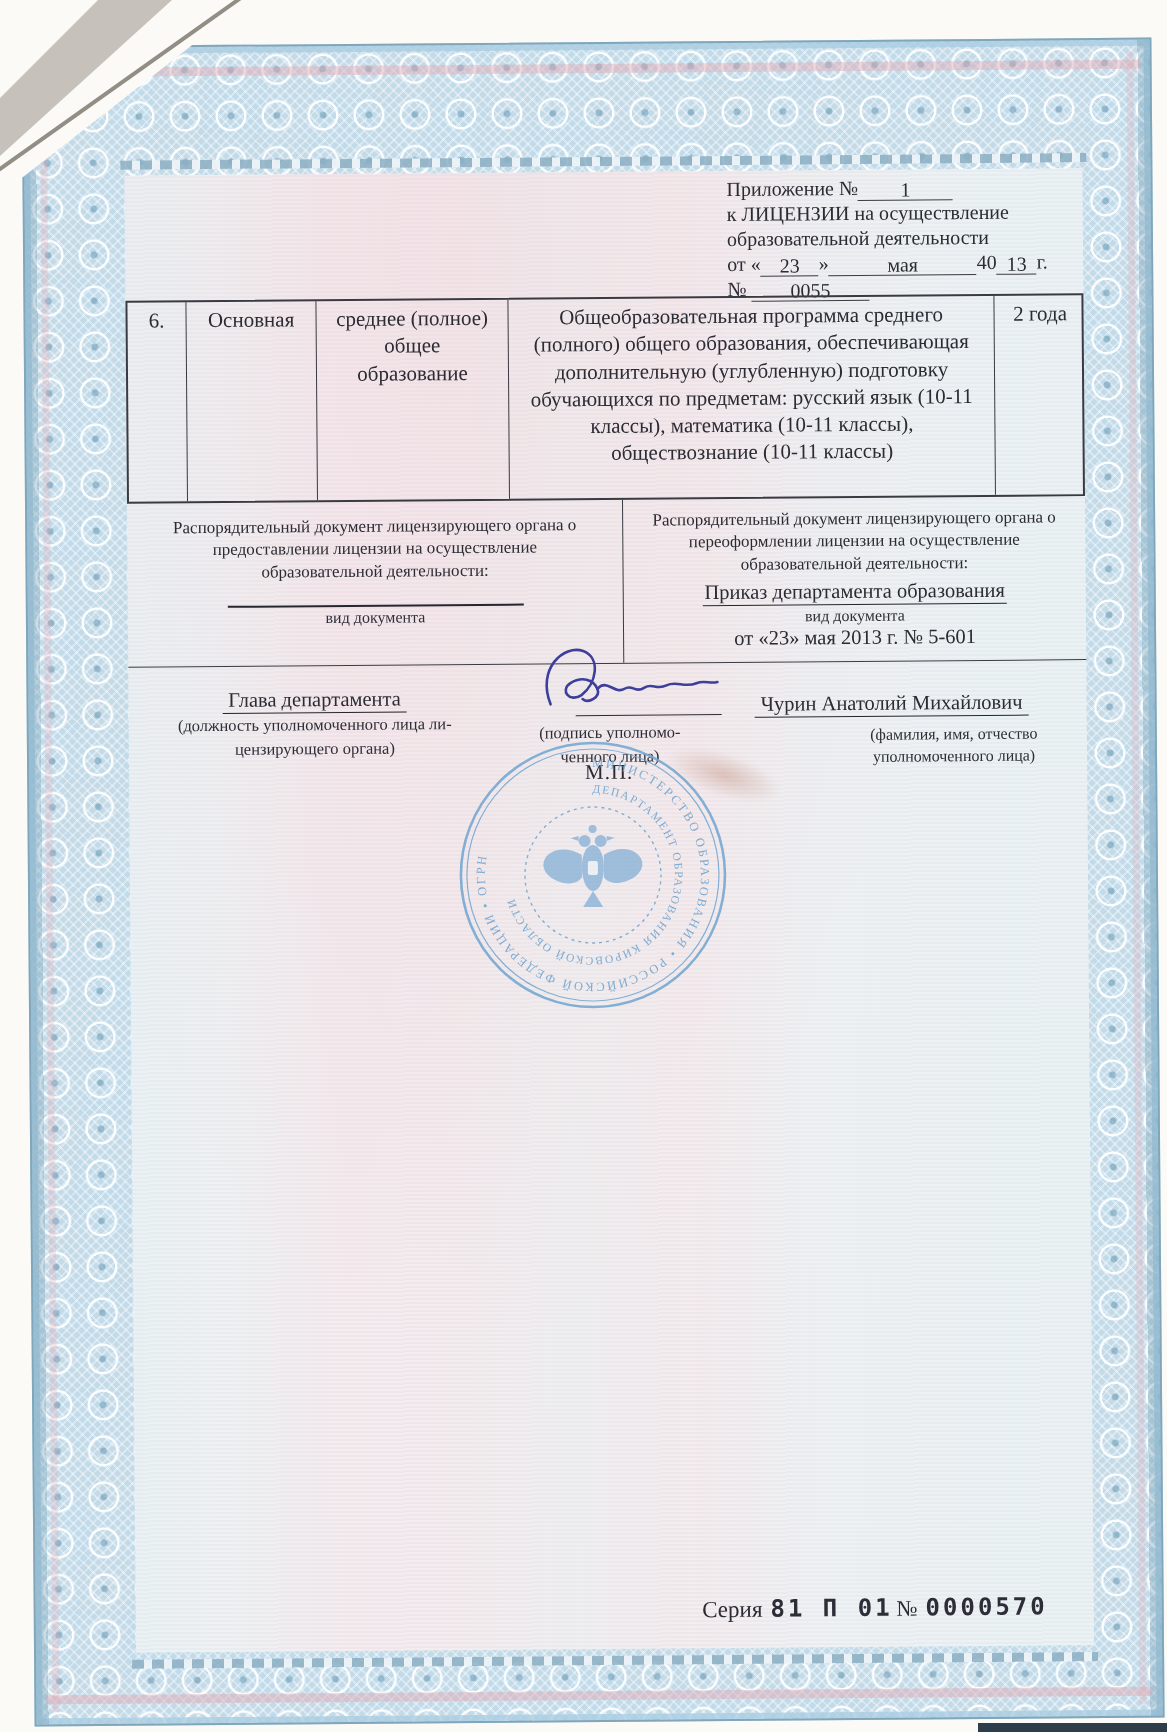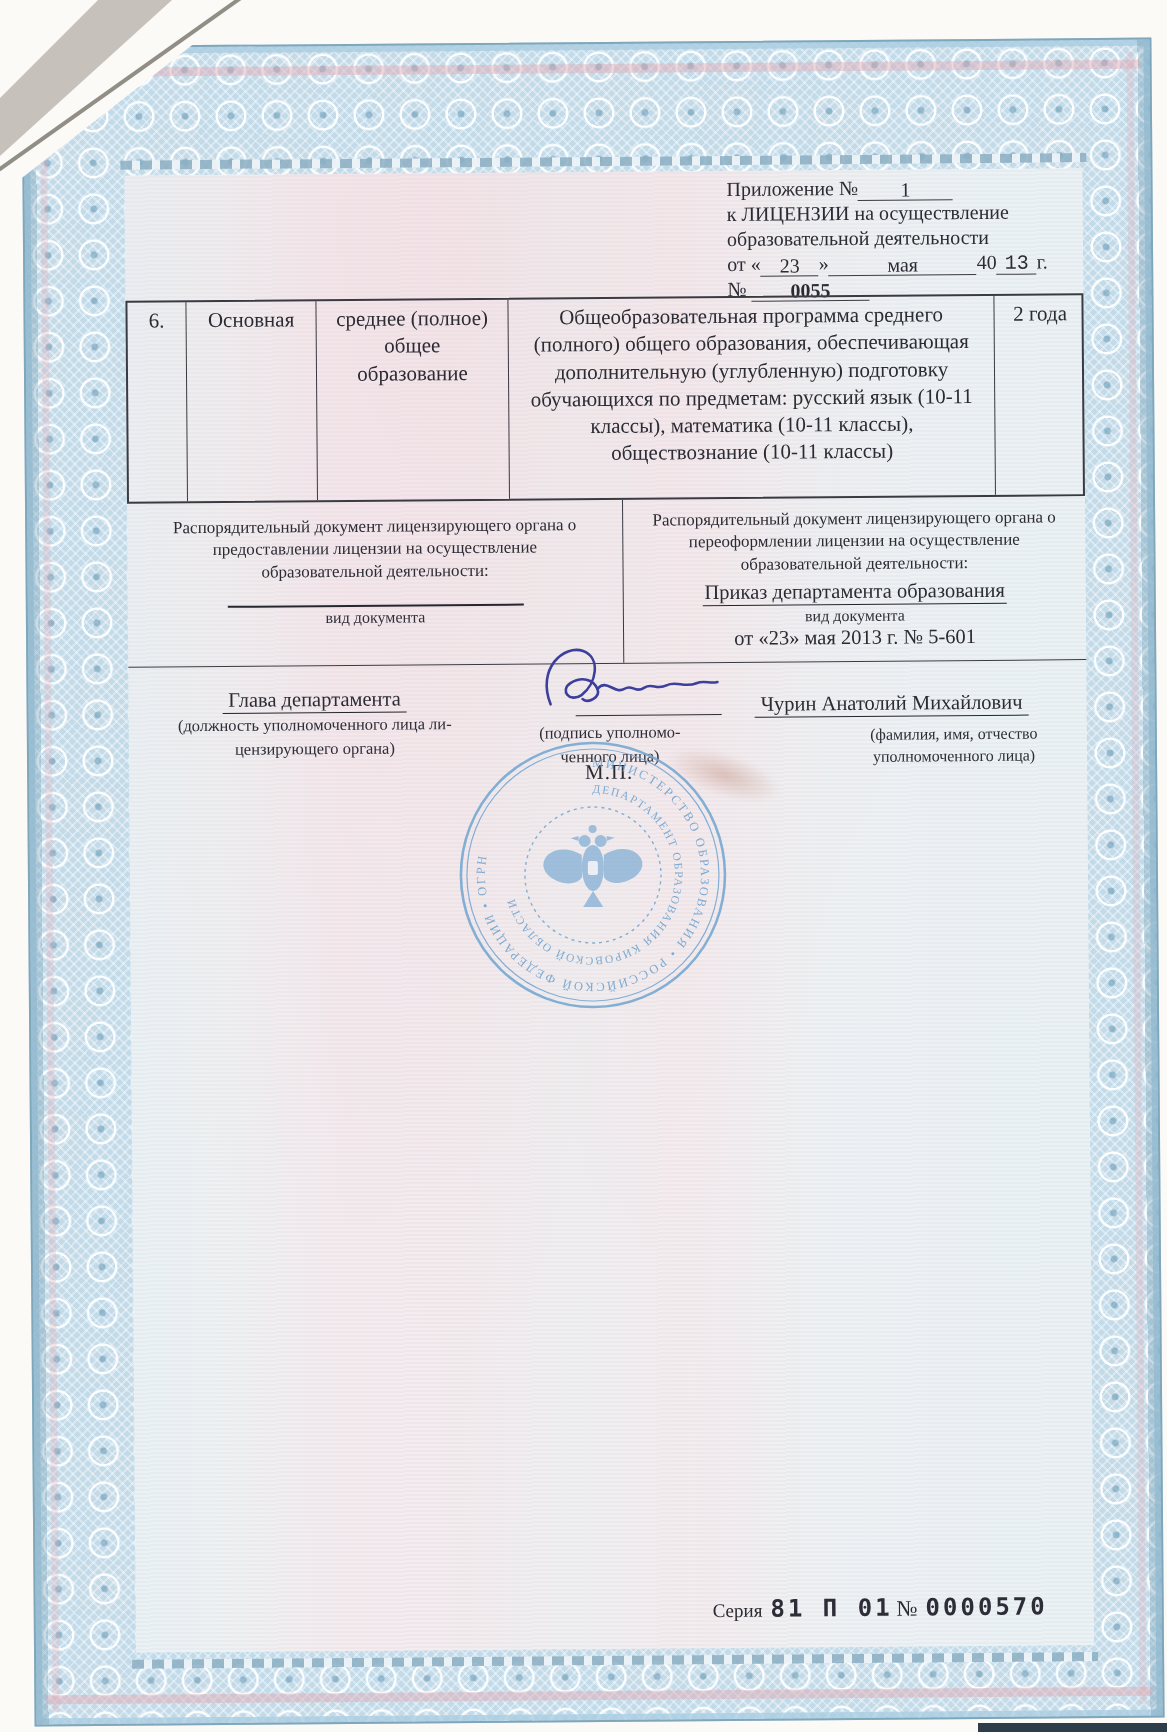--- a/index.html
+++ b/index.html
@@ -42,21 +42,21 @@
       repeating-linear-gradient(0deg, rgba(255,255,255,.20) 0 2px, rgba(208,218,226,.10) 2px 4px),
       linear-gradient(90deg,#e7eef2 0%,#eceef0 10%,#f2e7ea 22%,#f1e8ea 34%,#edecee 46%,#f2e8ea 58%,#ebeef1 72%,#e9eef2 86%,#e8eef2 100%);
   }
   .dots-strip{left:-4px;right:-4px;height:9px;
     background:repeating-linear-gradient(90deg, rgba(140,175,195,.85) 0 12px, rgba(236,243,247,.95) 12px 20px);}
   .dots-strip.top{top:-15px;} .dots-strip.bottom{bottom:-16px;}
 
   
   .hdr{left:602px;top:6px;width:348px;font-size:20px;line-height:25px;white-space:nowrap;}
   .blank{display:inline-block;border-bottom:1.6px solid #3c3c44;text-align:center;line-height:20px;vertical-align:bottom;}
-  .w95{width:95px;} .w60{width:58px;} .w148{width:148px;} .w42{width:40px;font-family:Liberation Mono, monospace;} .w120{width:118px;font-weight:bold;}
+  .w95{width:95px;} .w60{width:58px;} .w148{width:148px;} .w42{width:40px;} .w120{width:118px;}
 
   
   .lic-table{left:0;top:125px;width:958px;height:203px;display:grid;
     grid-template-columns:58px 130px 192px 486px 92px;
     border:2px solid #3a3a42;box-sizing:border-box;
     font-size:21px;line-height:1.3;text-align:center;}
   .lic-table>div{border-left:1.6px solid #3a3a42;padding:5px 10px 0;box-sizing:border-box;}
   .lic-table>div:first-child{border-left:none;}
 
   
@@ -83,21 +83,21 @@
   .mp{left:430px;top:588px;width:100px;text-align:center;font-size:21px;letter-spacing:1px;}
 
   
   .seal{left:325px;top:565px;width:276px;height:276px;opacity:.88;}
   .smudge{left:535px;top:582px;width:120px;height:44px;
     background:radial-gradient(ellipse at 50% 50%, rgba(168,98,70,.30), rgba(168,98,70,0) 70%);
     filter:blur(2px);transform:rotate(18deg);}
 
   
   .series{left:420px;top:1424px;width:492px;text-align:right;white-space:nowrap;}
-  .series .lbl{font-size:19px;}
+  .series .lbl{font-size:23px;}
   .series .num{font-family:"DejaVu Sans Mono",monospace;font-size:24px;font-weight:600;
     letter-spacing:3px;color:#2d2d38;}
   .series .nsign{font-size:22px;}
 
   
   .fold-white{left:0;top:0;width:250px;height:195px;
     clip-path:polygon(0 0,250px 0,0 195px);background:#fbfaf7;z-index:5;}
   .fold-gray{left:0;top:0;width:240px;height:170px;
     clip-path:polygon(98px 0,172px 0,0 156px,0 98px);background:#c6c2bb;z-index:6;}
   .fold-line{left:-2px;top:168px;width:296px;height:4px;background:#928e86;

